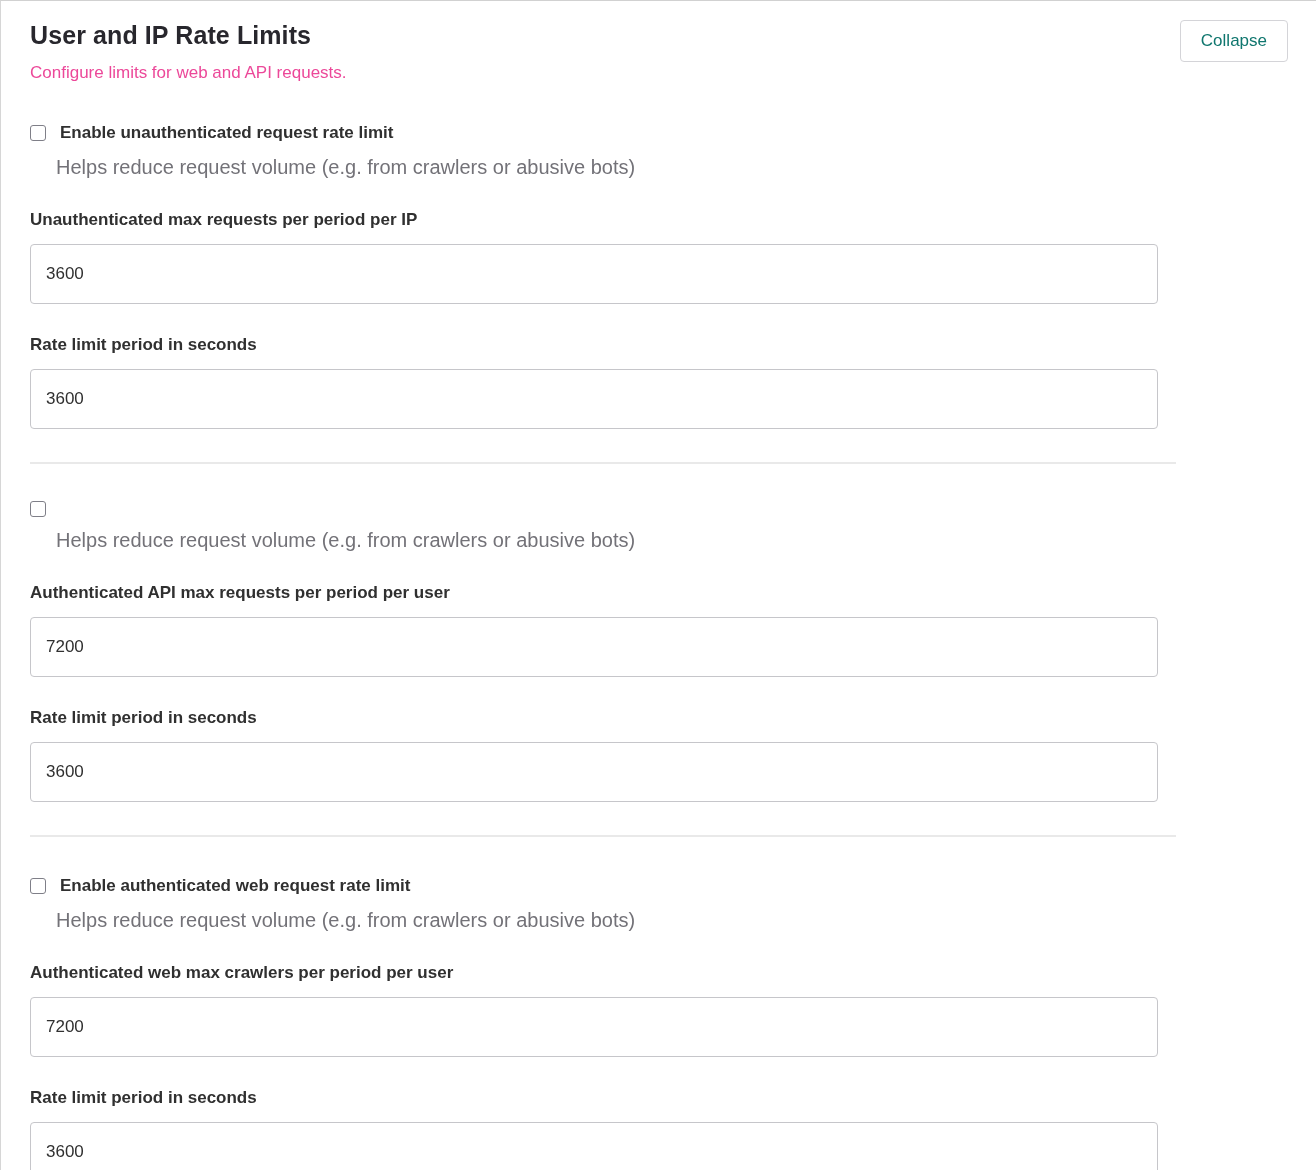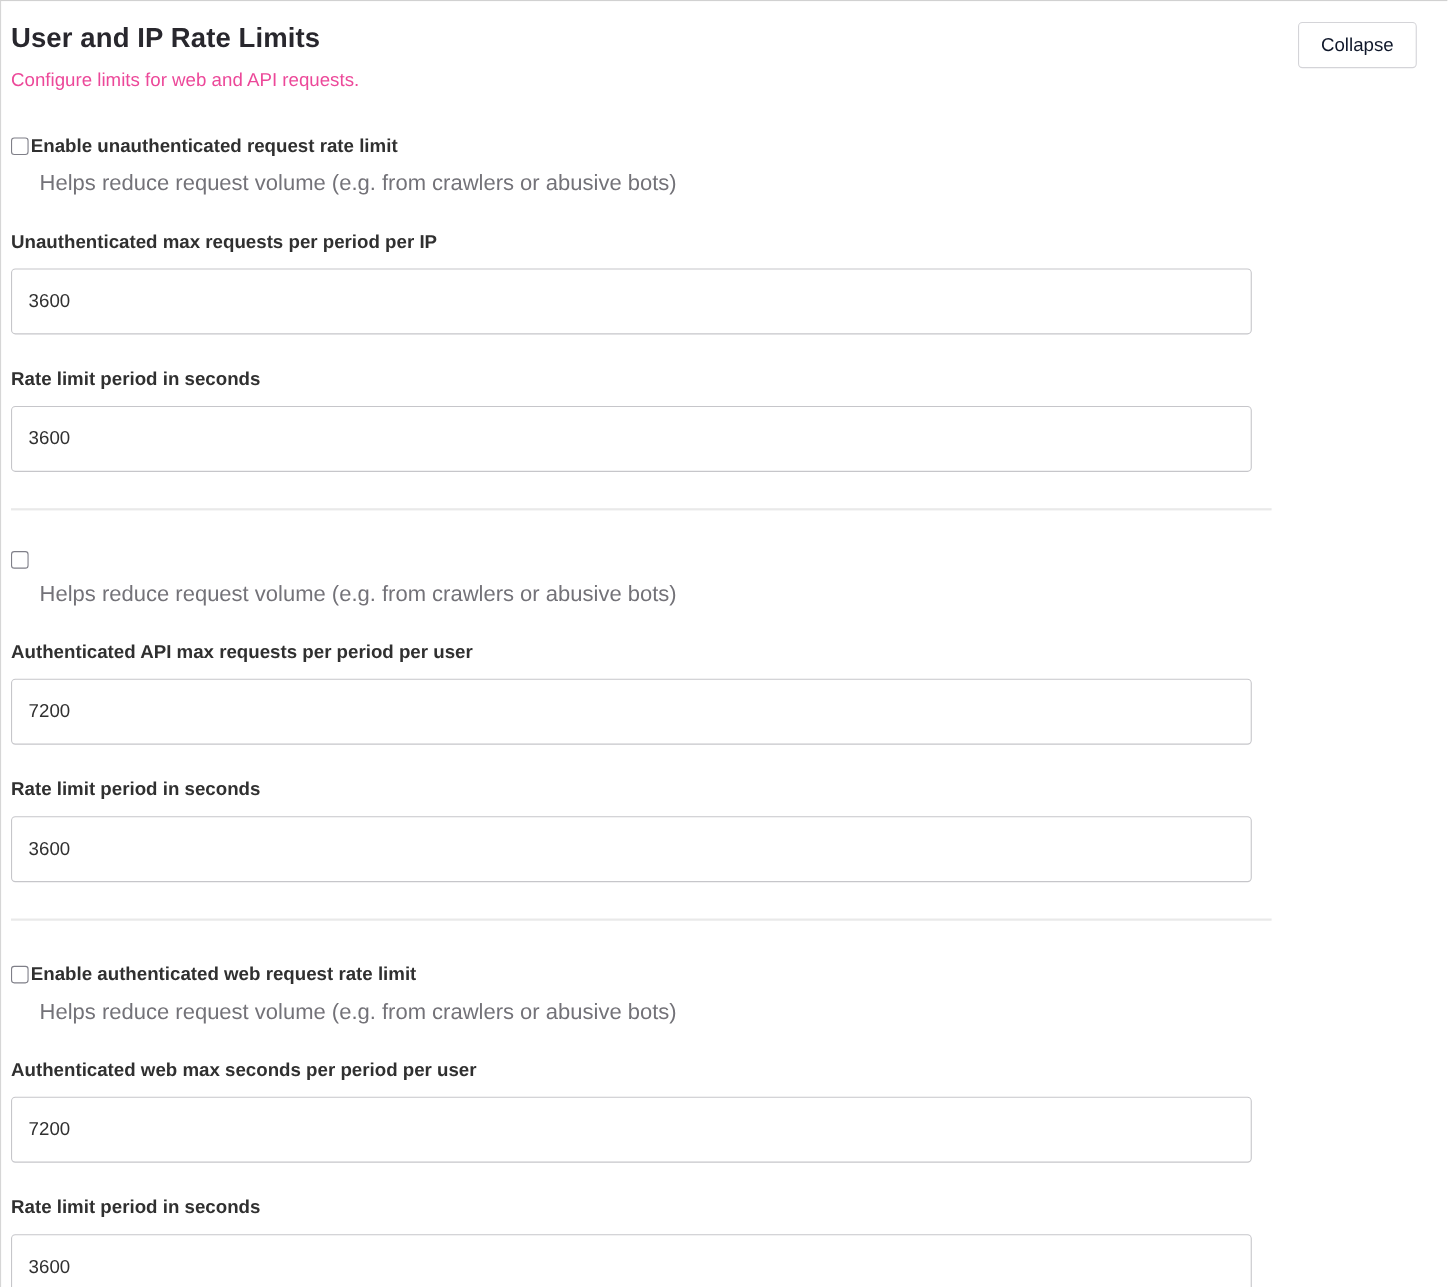--- a/index.html
+++ b/index.html
@@ -8,21 +8,21 @@
     font-family: "Liberation Sans", sans-serif;
     color: #303030;
     width: 1316px;
   }
   .panel {
     width: 1316px;
     height: 1170px;
     background: #fff;
     border-top: 1px solid #d1d1d1;
     border-left: 1px solid #d6d6d6;
-    padding: 19px 28px 0 9px;
+    padding: 19px 28px 0 29px;
     overflow: hidden;
   }
   .header {
     display: flex;
     justify-content: space-between;
     align-items: flex-start;
   }
   .title {
     margin: 0;
     font-size: 25px;
@@ -39,42 +39,42 @@
   }
   .btn-collapse {
     flex: none;
     height: 42px;
     padding: 0 20px;
     background: #ffffff;
     border: 1px solid #d4d4d8;
     border-radius: 4px;
     font-family: inherit;
     font-size: 17px;
-    color: #0f172a;
+    color: #0f766e;
     cursor: pointer;
   }
   .checkbox-row {
     margin-top: 37px;
     display: flex;
     align-items: center;
   }
   .cb {
     appearance: none;
     -webkit-appearance: none;
     width: 16px;
     height: 16px;
     margin: 0;
     flex: none;
     background: #fff;
     border: 1.5px solid #7f7f88;
     border-radius: 3px;
     cursor: pointer;
   }
   .cb-label {
-    margin-left: 2px;
+    margin-left: 14px;
     font-size: 17px;
     line-height: 23px;
     font-weight: 700;
     color: #303030;
     cursor: pointer;
   }
   .help {
     margin: 12px 0 0 26px;
     font-size: 20px;
     line-height: 23px;
@@ -159,21 +159,21 @@
   </div>
 
   <hr class="divider">
 
   <div class="section">
     <div class="checkbox-row">
       <input type="checkbox" class="cb" style="">
       <label class="cb-label">Enable authenticated web request rate limit</label>
     </div>
     <div class="help">Helps reduce request volume (e.g. from crawlers or abusive bots)</div>
-    <div class="form-label">Authenticated web max seconds per period per user</div>
+    <div class="form-label">Authenticated web max crawlers per period per user</div>
     <input type="text" class="text-input" value="7200" style="">
     <div class="form-label">Rate limit period in seconds</div>
     <input type="text" class="text-input" value="3600" style="">
   </div>
 
   <button class="btn-save">Save changes</button>
 
 </div>
 
 </body></html>

